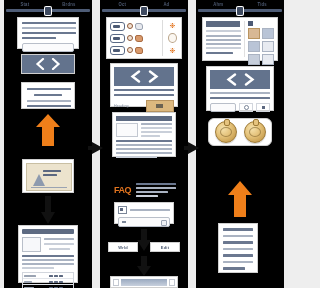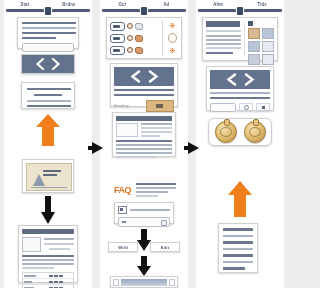--- a/index.html
+++ b/index.html
@@ -5,21 +5,21 @@
   html,body{margin:0;padding:0;}
   body{
     width:288px;height:288px;overflow:hidden;
     background:#eeeeee;
     font-family:"Liberation Sans", sans-serif;
     -webkit-font-smoothing:antialiased;
   }
   .stage{position:relative;width:288px;height:288px;background:#ededed;}
 
   
-  .col{position:absolute;top:0;height:288px;background:#ffffff;}
+  .col{position:absolute;top:0;height:288px;background:#000000;}
   .col.c1{left:4px;width:88px;}
   .col.c2{left:100px;width:88px;}
   .col.c3{left:196px;width:88px;}
 
   
   .hdr{position:absolute;top:0;left:0;right:0;height:14px;}
   .hdr .lbls{position:absolute;top:0px;left:0;right:0;height:8px;display:flex;
     justify-content:space-around;align-items:center;}
   .hdr .lbl{font-size:4.2px;font-weight:bold;color:#4d5a72;letter-spacing:.2px;
     transform:scaleY(1.15);white-space:nowrap;}

